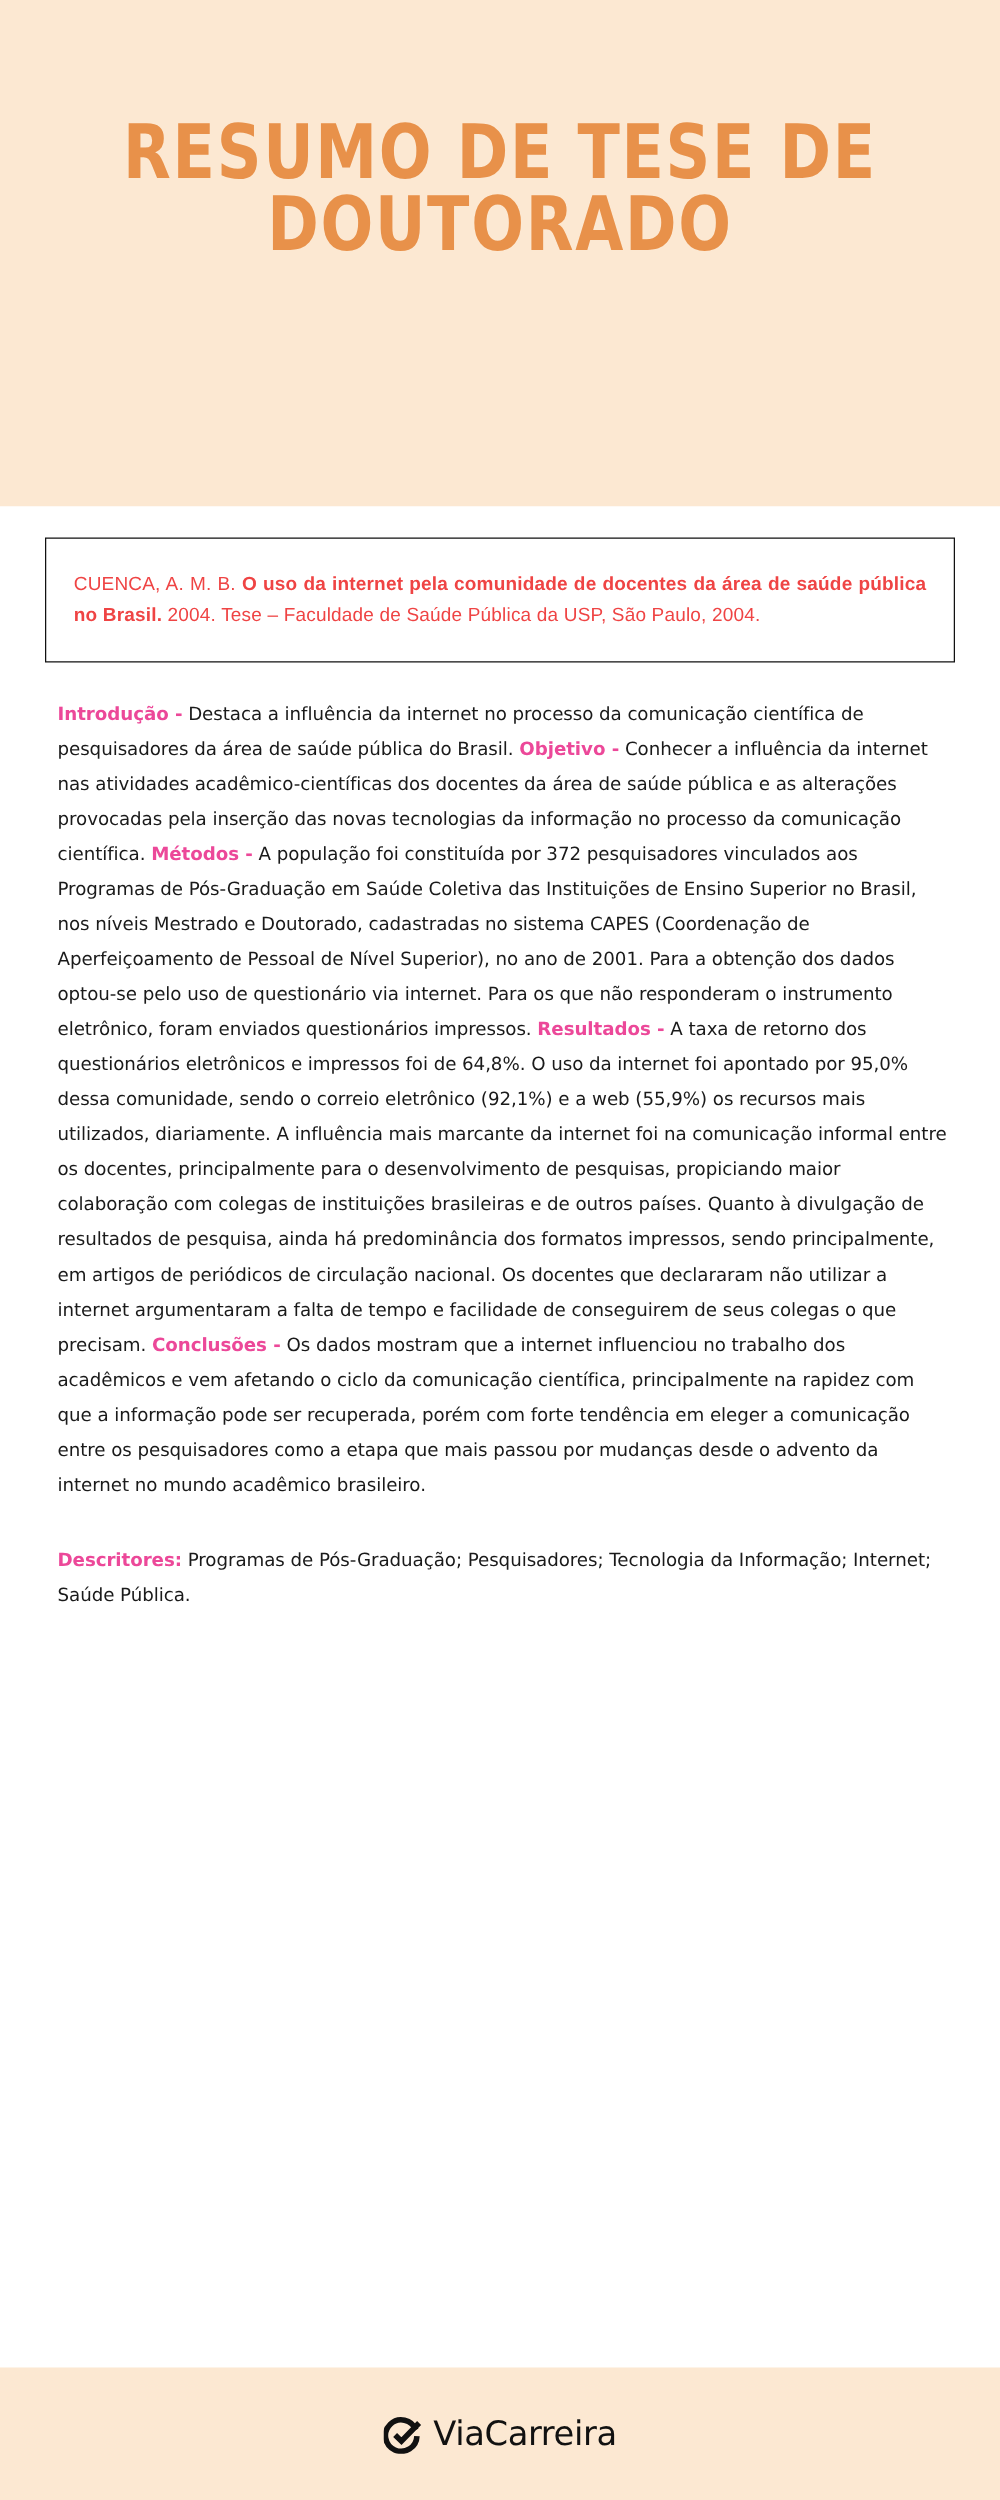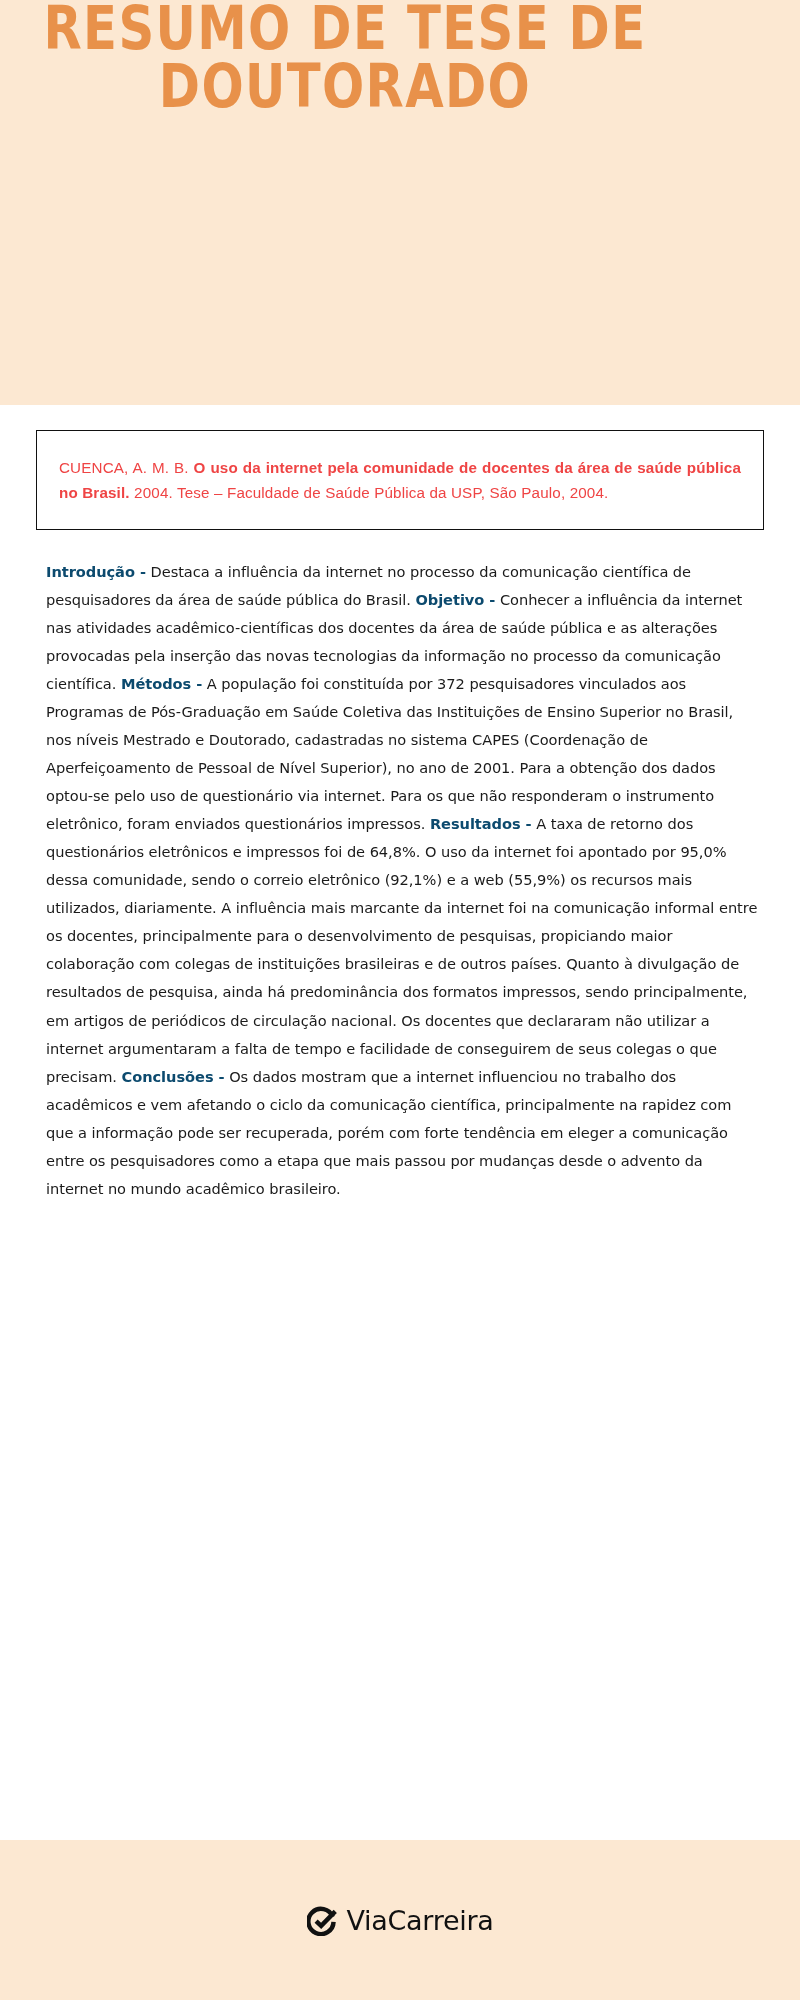--- a/index.html
+++ b/index.html
@@ -16,20 +16,22 @@
   }
 
   
   .header-band {
     width: 100%;
     height: 405px;
     background: #fce8d2;
     box-sizing: border-box;
     display: flex;
     align-items: flex-start;
+    justify-content: center;
+    padding-top: 94px;
   }
   .page-title {
     margin: 0;
     width: 690px;
     text-align: center;
     color: #e8914a;
     font-family: "DejaVu Sans Condensed", "Liberation Sans Narrow", "Liberation Sans", sans-serif;
     font-weight: 700;
     font-size: 60px;
     line-height: 0.96;
@@ -75,39 +77,39 @@
     font-family: "DejaVu Sans", sans-serif;
     font-size: 14.6px;
     line-height: 1.92;
     color: #1a1a1a;
     text-align: left;
     letter-spacing: -0.05px;
   }
   .abstract-text b,
   .lbl {
     font-weight: 700;
-    color: #0c4a6e;
+    color: #ec4899;
   }
   .descritores {
     margin: 0;
     padding-top: 32px;
     font-family: "DejaVu Sans", sans-serif;
     font-size: 14.6px;
     line-height: 1.92;
     color: #1a1a1a;
     letter-spacing: -0.05px;
   }
 
   
   .footer-band {
     position: absolute;
     left: 0;
     bottom: 0;
     width: 100%;
-    height: 160px;
+    height: 106px;
     background: #fce8d2;
     display: flex;
     align-items: center;
     justify-content: center;
   }
   .logo {
     display: flex;
     align-items: center;
     gap: 9px;
   }
@@ -134,20 +136,21 @@
 
 <div class="citation-wrap">
   <div class="citation-box">
     <p class="citation-text"><span>CUENCA, A. M. B.</span><span> </span><span class="cit-bold">O uso da internet pela comunidade de docentes da área de saúde pública no Brasil.</span><span> </span><span>2004. Tese – Faculdade de Saúde Pública da USP, São Paulo, 2004.</span></p>
   </div>
 </div>
 
 <div class="body-wrap">
   <p class="abstract-text" id="abstract-para"><b>Introdução -</b><span> Destaca a influência da internet no processo da comunicação científica de pesquisadores da área de saúde pública do Brasil. </span><b>Objetivo -</b><span> Conhecer a influência da internet nas atividades acadêmico-científicas dos docentes da área de saúde pública e as alterações provocadas pela inserção das novas tecnologias da informação no processo da comunicação científica. </span><b>Métodos -</b><span> A população foi constituída por 372 pesquisadores vinculados aos Programas de Pós-Graduação em Saúde Coletiva das Instituições de Ensino Superior no Brasil, nos níveis Mestrado e Doutorado, cadastradas no sistema CAPES (Coordenação de Aperfeiçoamento de Pessoal de Nível Superior), no ano de 2001. Para a obtenção dos dados optou-se pelo uso de questionário via internet. Para os que não responderam o instrumento eletrônico, foram enviados questionários impressos. </span><b>Resultados -</b><span> A taxa de retorno dos questionários eletrônicos e impressos foi de 64,8%. O uso da internet foi apontado por 95,0% dessa comunidade, sendo o correio eletrônico (92,1%) e a web (55,9%) os recursos mais utilizados, diariamente. A influência mais marcante da internet foi na comunicação informal entre os docentes, principalmente para o desenvolvimento de pesquisas, propiciando maior colaboração com colegas de instituições brasileiras e de outros países. Quanto à divulgação de resultados de pesquisa, ainda há predominância dos formatos impressos, sendo principalmente, em artigos de periódicos de circulação nacional. Os docentes que declararam não utilizar a internet argumentaram a falta de tempo e facilidade de conseguirem de seus colegas o que precisam. </span><b>Conclusões -</b><span> Os dados mostram que a internet influenciou no trabalho dos acadêmicos e vem afetando o ciclo da comunicação científica, principalmente na rapidez com que a informação pode ser recuperada, porém com forte tendência em eleger a comunicação entre os pesquisadores como a etapa que mais passou por mudanças desde o advento da internet no mundo acadêmico brasileiro.</span></p>
 
+  <p class="descritores"><span class="lbl">Descritores:</span><span> </span><span>Programas de Pós-Graduação; Pesquisadores; Tecnologia da Informação; Internet; Saúde Pública.</span></p>
 </div>
 
 <div class="footer-band">
   <div class="logo">
     <span>
       <svg class="logo-mark" viewBox="0 0 32 32" aria-hidden="true">
         <path d="M26.5 12.2 A13 13 0 1 0 27.4 17.4" fill="none" stroke="#111111" stroke-width="4.6" stroke-linecap="butt"></path>
         <path d="M9.4 16.6 L14.6 21.6 L29.2 6.6" fill="none" stroke="#111111" stroke-width="4.6" stroke-linecap="butt" stroke-linejoin="miter"></path>
       </svg>
     </span>

